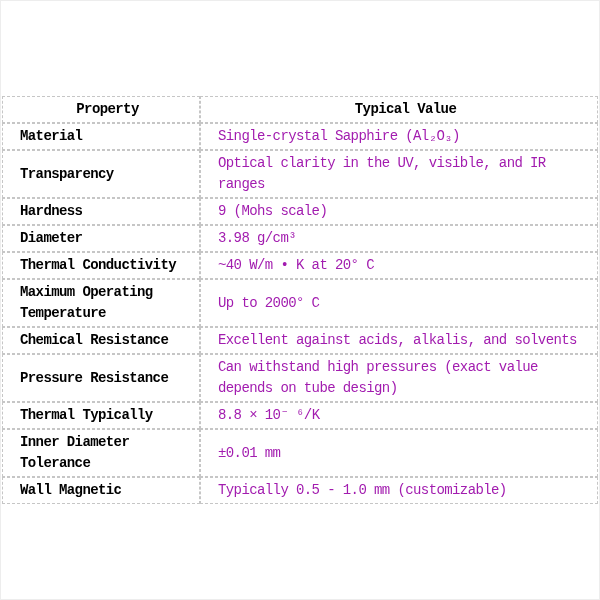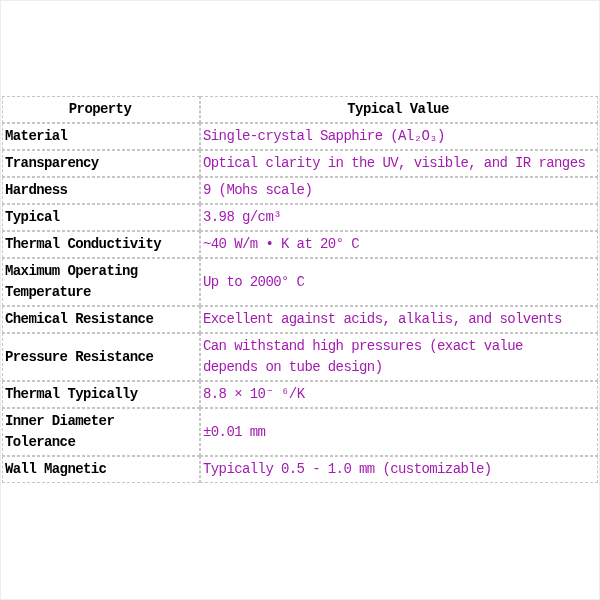--- a/index.html
+++ b/index.html
@@ -30,21 +30,21 @@
     line-height: 21px;
   }
   table.spec col.c-prop  { width: 198px; }
   table.spec col.c-value { width: 398px; }
   table.spec th, table.spec td {
     border: 1px dashed #c6c6c6;
     background: #ffffff;
     vertical-align: middle;
     white-space: pre-wrap;
     overflow: hidden;
-    padding: 2px 4px 2px 2px;
+    padding: 2px 4px 2px 17px;
   }
   table.spec th {
     font-weight: bold;
     text-align: center;
     height: 21px;
     color: #000000;
   }
   td.prop-cell {
     font-weight: bold;
     text-align: left;
@@ -78,21 +78,21 @@
         </tr>
         <tr class="row-single">
           <td class="prop-cell">Transparency</td>
           <td class="value-cell">Optical clarity in the UV, visible, and IR ranges</td>
         </tr>
         <tr class="row-single">
           <td class="prop-cell">Hardness</td>
           <td class="value-cell">9 (Mohs scale)</td>
         </tr>
         <tr class="row-single">
-          <td class="prop-cell">Typical</td>
+          <td class="prop-cell">Diameter</td>
           <td class="value-cell">3.98 g/cm³</td>
         </tr>
         <tr class="row-single">
           <td class="prop-cell">Thermal Conductivity</td>
           <td class="value-cell">~40 W/m • K at 20° C</td>
         </tr>
         <tr class="row-double">
           <td class="prop-cell">Maximum Operating
 Temperature</td>
           <td class="value-cell">Up to 2000° C</td>

